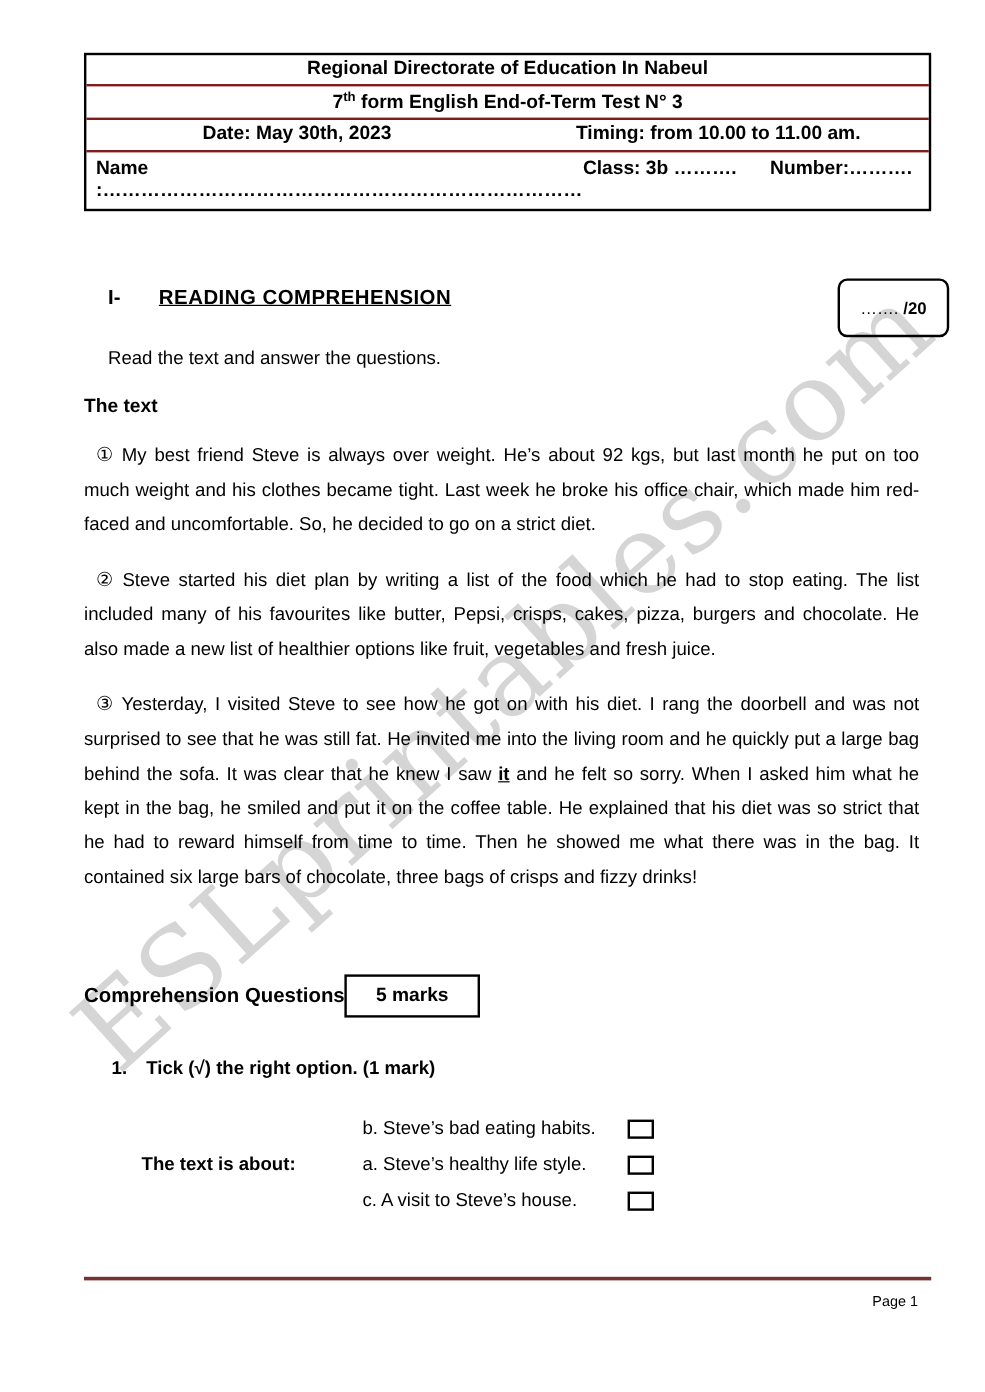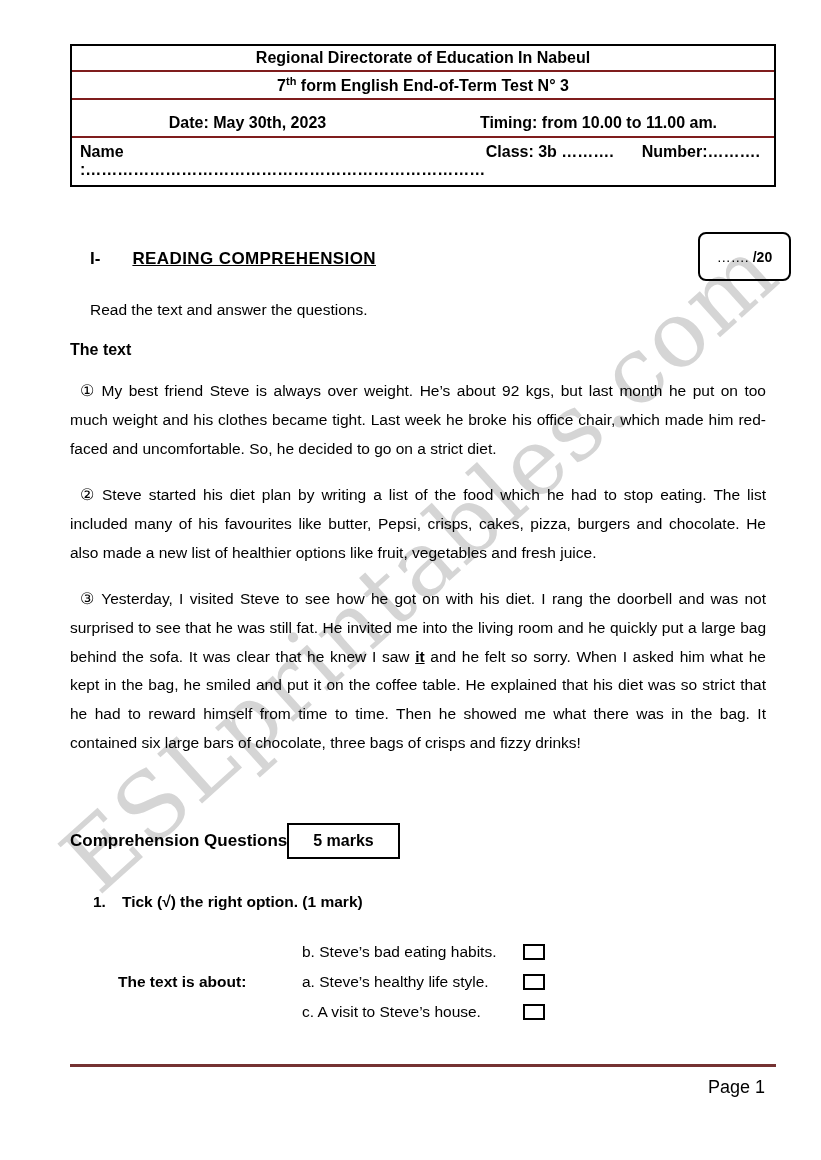--- a/index.html
+++ b/index.html
@@ -20,21 +20,21 @@
   }
   .content { position:relative; z-index:1; }
 
   
   .header-table { margin:44px 45px 0 70px; border:2px solid #000; background:transparent; }
   .ht-row { border-bottom:2px solid #7f1d1d; font-weight:bold; font-size:16px; }
   .ht-row:last-child { border-bottom:none; }
   .ht-center { text-align:center; padding:3px 4px; }
   sup { font-size:11px; }
   .ht-split { display:flex; }
-  .ht-split > div { flex:1; text-align:center; padding:14px 0 4px; }
+  .ht-split > div { flex:1; text-align:center; padding:3px 0 4px; }
   .ht-name { display:flex; align-items:flex-start; padding:5px 10px 6px 8px; font-size:16px; }
   .ht-name .nm { flex:1 1 auto; }
   .ht-name .cl { flex:0 0 auto; margin-right:28px; }
   .ht-name .nu { flex:0 0 auto; margin-right:4px; }
 
   
   .score-box {
     position:absolute; top:188px; right:30px; width:93px; height:49px;
     border:2px solid #000; border-radius:8px;
     display:flex; align-items:center; justify-content:center;
@@ -65,21 +65,21 @@
   .q1-prompt { margin:34px 0 0 93px; font-size:15.5px; font-weight:bold; display:flex; gap:16px; }
 
   .q1-options { margin:26px 0 0 118px; }
   .opt-row { display:grid; grid-template-columns:184px 221px auto; align-items:center; height:30px; }
   .opt-row .stem { font-size:15.5px; font-weight:bold; }
   .opt-row .opt-label { font-size:15.5px; }
   .checkbox { width:22px; height:16px; border:2px solid #000; display:inline-block; background:#fff; }
 
   
   .footer-rule { position:absolute; left:70px; right:45px; top:1064px; height:3px; background:#753232; }
-  .page-number { position:absolute; top:1077px; right:56px; font-size:18px; }
+  .page-number { position:absolute; top:1077px; right:56px; font-size:12px; }
 </style>
 </head>
 <body>
 
 <div class="page">
 
   <div class="watermark">ESLprintables.com</div>
 
   <div class="content">
 

